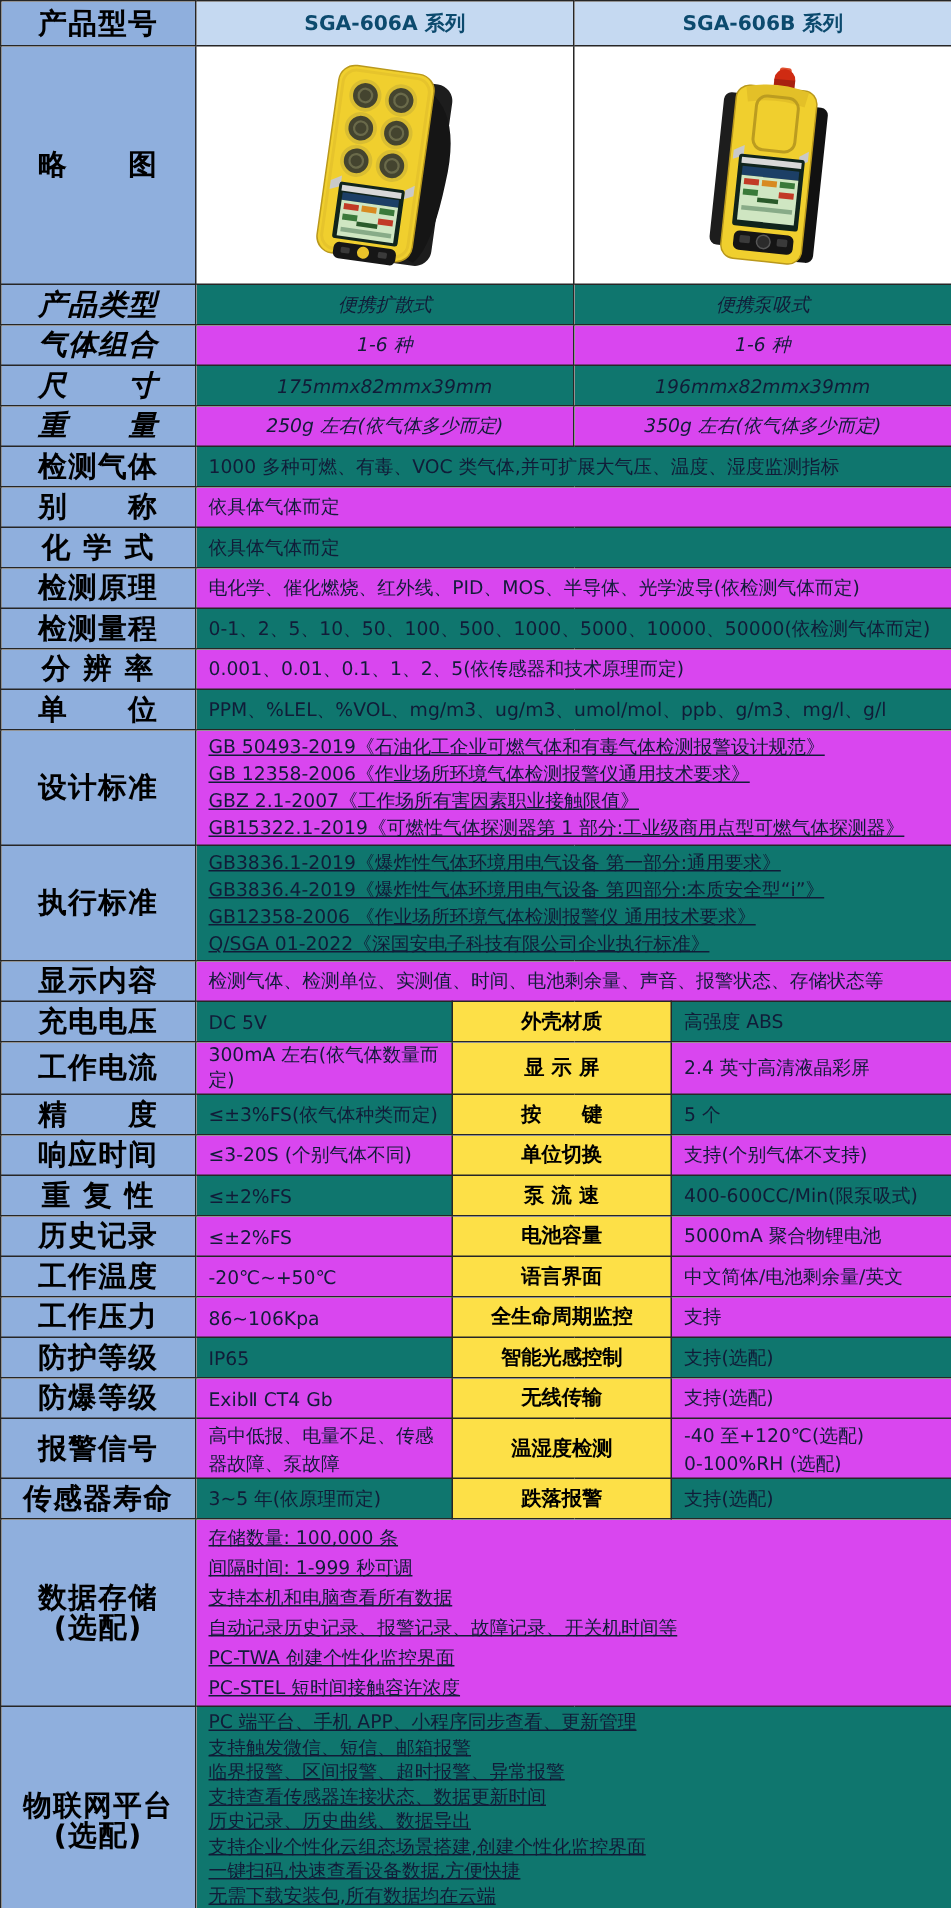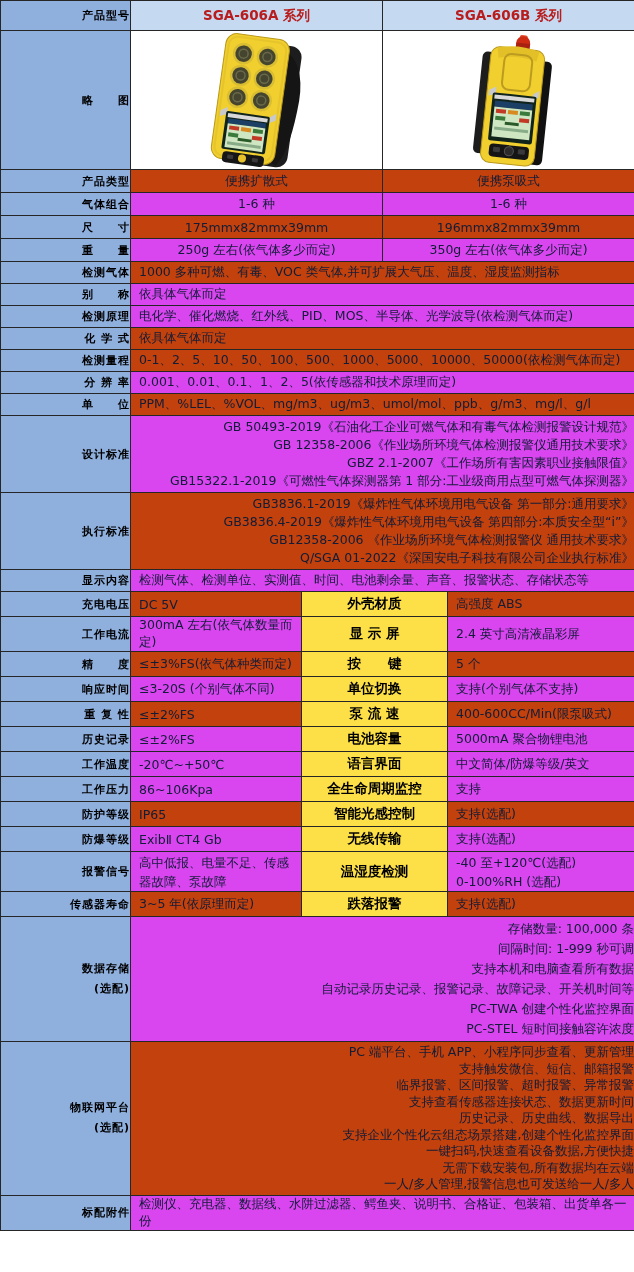--- a/index.html
+++ b/index.html
@@ -1,35 +1,35 @@
 <!DOCTYPE html>
 <html><head>
 <meta charset="utf-8">
 <style>
   * { box-sizing: border-box; margin: 0; padding: 0; }
   html,body { background:#fff; }
   body { width:634px; font-family:"DejaVu Sans","Liberation Sans",sans-serif; }
   table.spec { width:634px; border-collapse:collapse; table-layout:fixed; }
   td { border:1px solid #262626; font-size:12.5px; color:#111c38; overflow:hidden; vertical-align:middle; }
-  td.lbl { background:#8fafdd; color:#000; font-weight:bold; text-align:right; font-size:11px; letter-spacing:1px; }
-  td.hdr { background:#c5d9f1; color:#b91c1c; font-weight:bold; text-align:center; font-size:13.5px; }
+  td.lbl { background:#8fafdd; color:#000; font-weight:bold; text-align:center; font-size:19px; letter-spacing:1px; }
+  td.hdr { background:#c5d9f1; color:#0c4a6e; font-weight:bold; text-align:center; font-size:13.5px; }
   td.midlbl { background:#fde047; color:#000; font-weight:bold; text-align:center; font-size:13.5px; }
   td.white { background:#ffffff; text-align:center; vertical-align:middle; }
   tr.ra > td.val { background:#d946ef; }
-  tr.rb > td.val { background:#c2410c; }
+  tr.rb > td.val { background:#0f766e; }
   td.center { text-align:center; }
   td.left { text-align:left; padding-left:8px; padding-right:4px; }
   tr.h-head td { height:30px; }
-  tr.h-img td { height:139px; }
+  tr.h-img td { height:159px; }
   tr.h-std td { height:22px; }
-  tr.h-cmp td { height:23px; }
+  tr.h-cmp td { height:23px;font-style:italic; }
   tr.h-quad td { height:25px; }
   tr.h-alarm td { height:40px; }
   tr.h-acc td { height:28px; }
-  .lines div { line-height:18px; text-align:right; padding-left:8px; }
+  .lines div { line-height:18px; text-align:left; padding-left:8px;text-decoration:underline; }
   .lines.wide div { line-height:20px; }
   .lines.tight div { line-height:16.5px; }
   .pad-lines { padding-top:2px; padding-bottom:2px; }
   .pre { white-space:pre-line; line-height:19px; }
   .lbl2line { line-height:20px; letter-spacing:1px; }
   svg.device { display:block; margin:0 auto; }
 </style>
 </head>
 <body>
 
@@ -147,27 +147,27 @@
   </tr>
 
   <tr class="h-std rb">
     <td class="lbl">检测气体</td>
     <td class="val left" colspan="4">1000 多种可燃、有毒、VOC 类气体,并可扩展大气压、温度、湿度监测指标</td>
   </tr>
   <tr class="h-std ra">
     <td class="lbl">别　　称</td>
     <td class="val left" colspan="4">依具体气体而定</td>
   </tr>
+  <tr class="h-std rb">
+    <td class="lbl">化 学 式</td>
+    <td class="val left" colspan="4">依具体气体而定</td>
+  </tr>
   <tr class="h-std ra">
     <td class="lbl">检测原理</td>
     <td class="val left" colspan="4">电化学、催化燃烧、红外线、PID、MOS、半导体、光学波导(依检测气体而定)</td>
-  </tr>
-  <tr class="h-std rb">
-    <td class="lbl">化 学 式</td>
-    <td class="val left" colspan="4">依具体气体而定</td>
   </tr>
   <tr class="h-std rb">
     <td class="lbl">检测量程</td>
     <td class="val left" colspan="4">0-1、2、5、10、50、100、500、1000、5000、10000、50000(依检测气体而定)</td>
   </tr>
   <tr class="h-std ra">
     <td class="lbl">分 辨 率</td>
     <td class="val left" colspan="4">0.001、0.01、0.1、1、2、5(依传感器和技术原理而定)</td>
   </tr>
   <tr class="h-std rb">
@@ -237,21 +237,21 @@
   <tr class="h-quad ra">
     <td class="lbl">历史记录</td>
     <td class="val left">≤±2%FS</td>
     <td class="midlbl" colspan="2">电池容量</td>
     <td class="val left">5000mA 聚合物锂电池</td>
   </tr>
   <tr class="h-quad ra">
     <td class="lbl">工作温度</td>
     <td class="val left">-20℃~+50℃</td>
     <td class="midlbl" colspan="2">语言界面</td>
-    <td class="val left">中文简体/防爆等级/英文</td>
+    <td class="val left">中文简体/电池剩余量/英文</td>
   </tr>
   <tr class="h-quad ra">
     <td class="lbl">工作压力</td>
     <td class="val left">86~106Kpa</td>
     <td class="midlbl" colspan="2">全生命周期监控</td>
     <td class="val left">支持</td>
   </tr>
   <tr class="h-quad rb">
     <td class="lbl">防护等级</td>
     <td class="val left">IP65</td>

